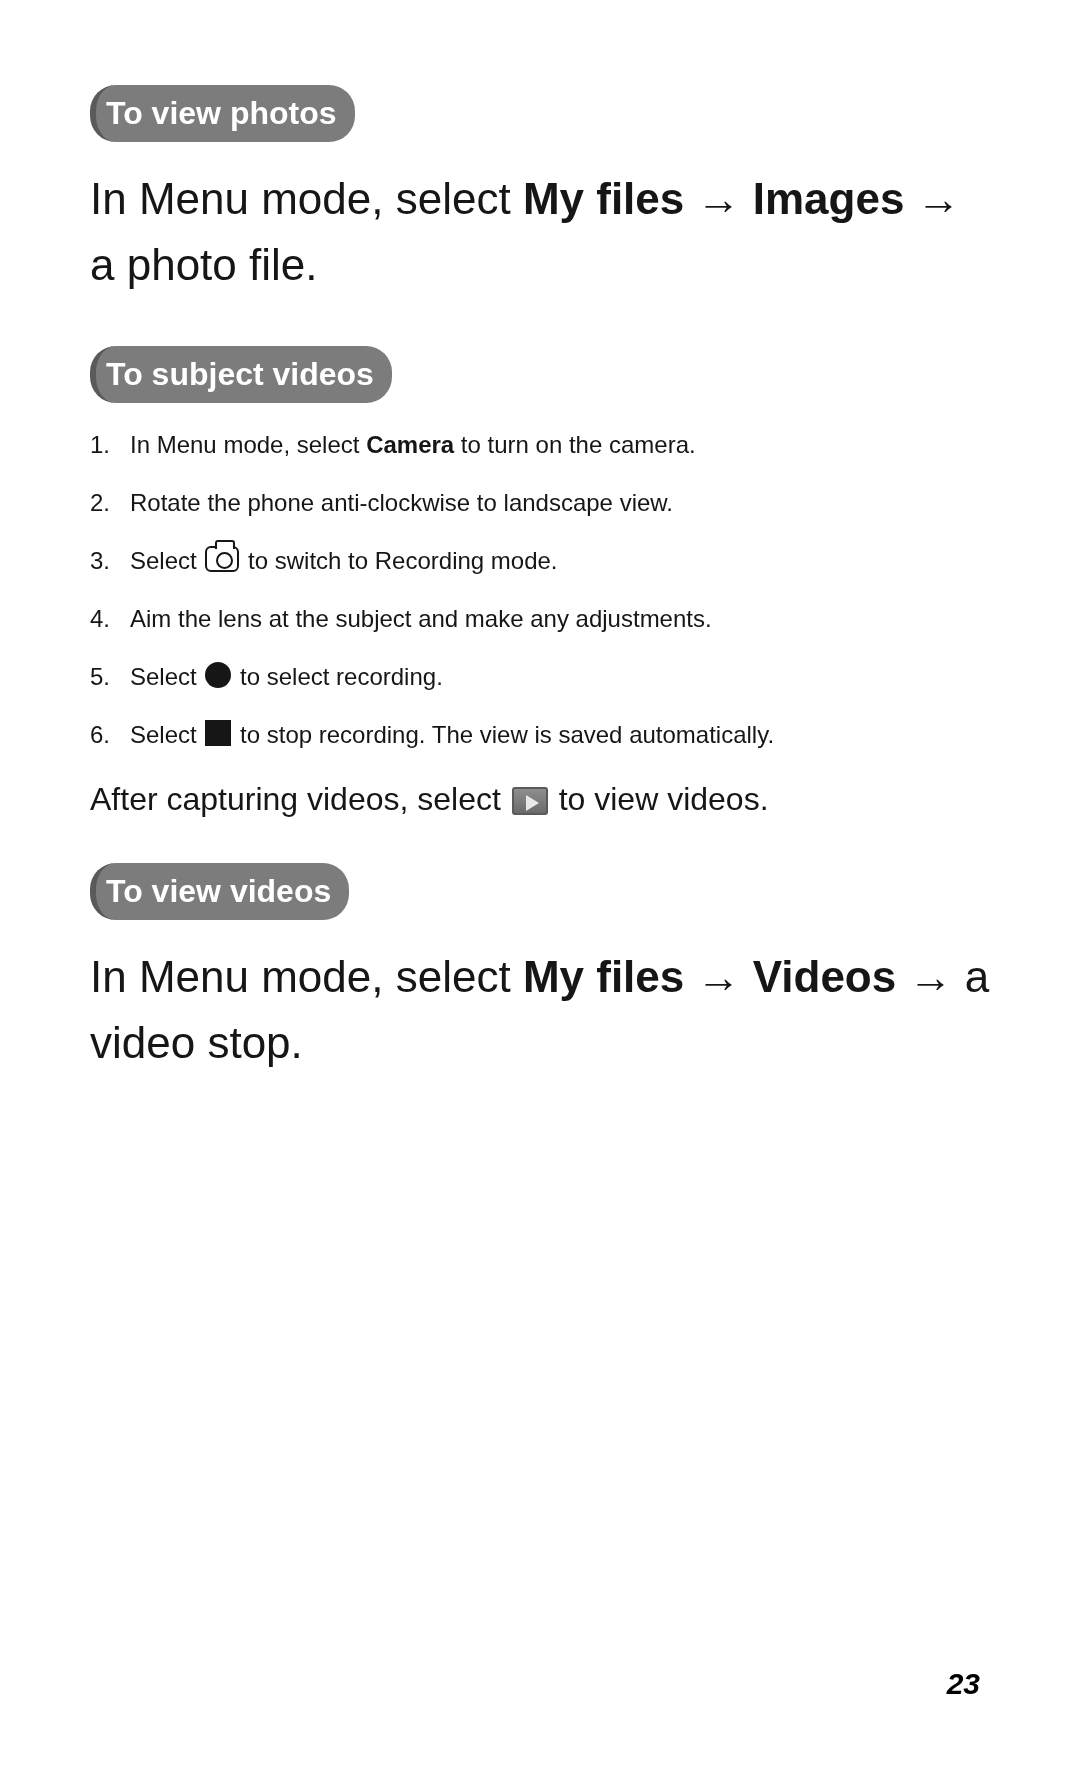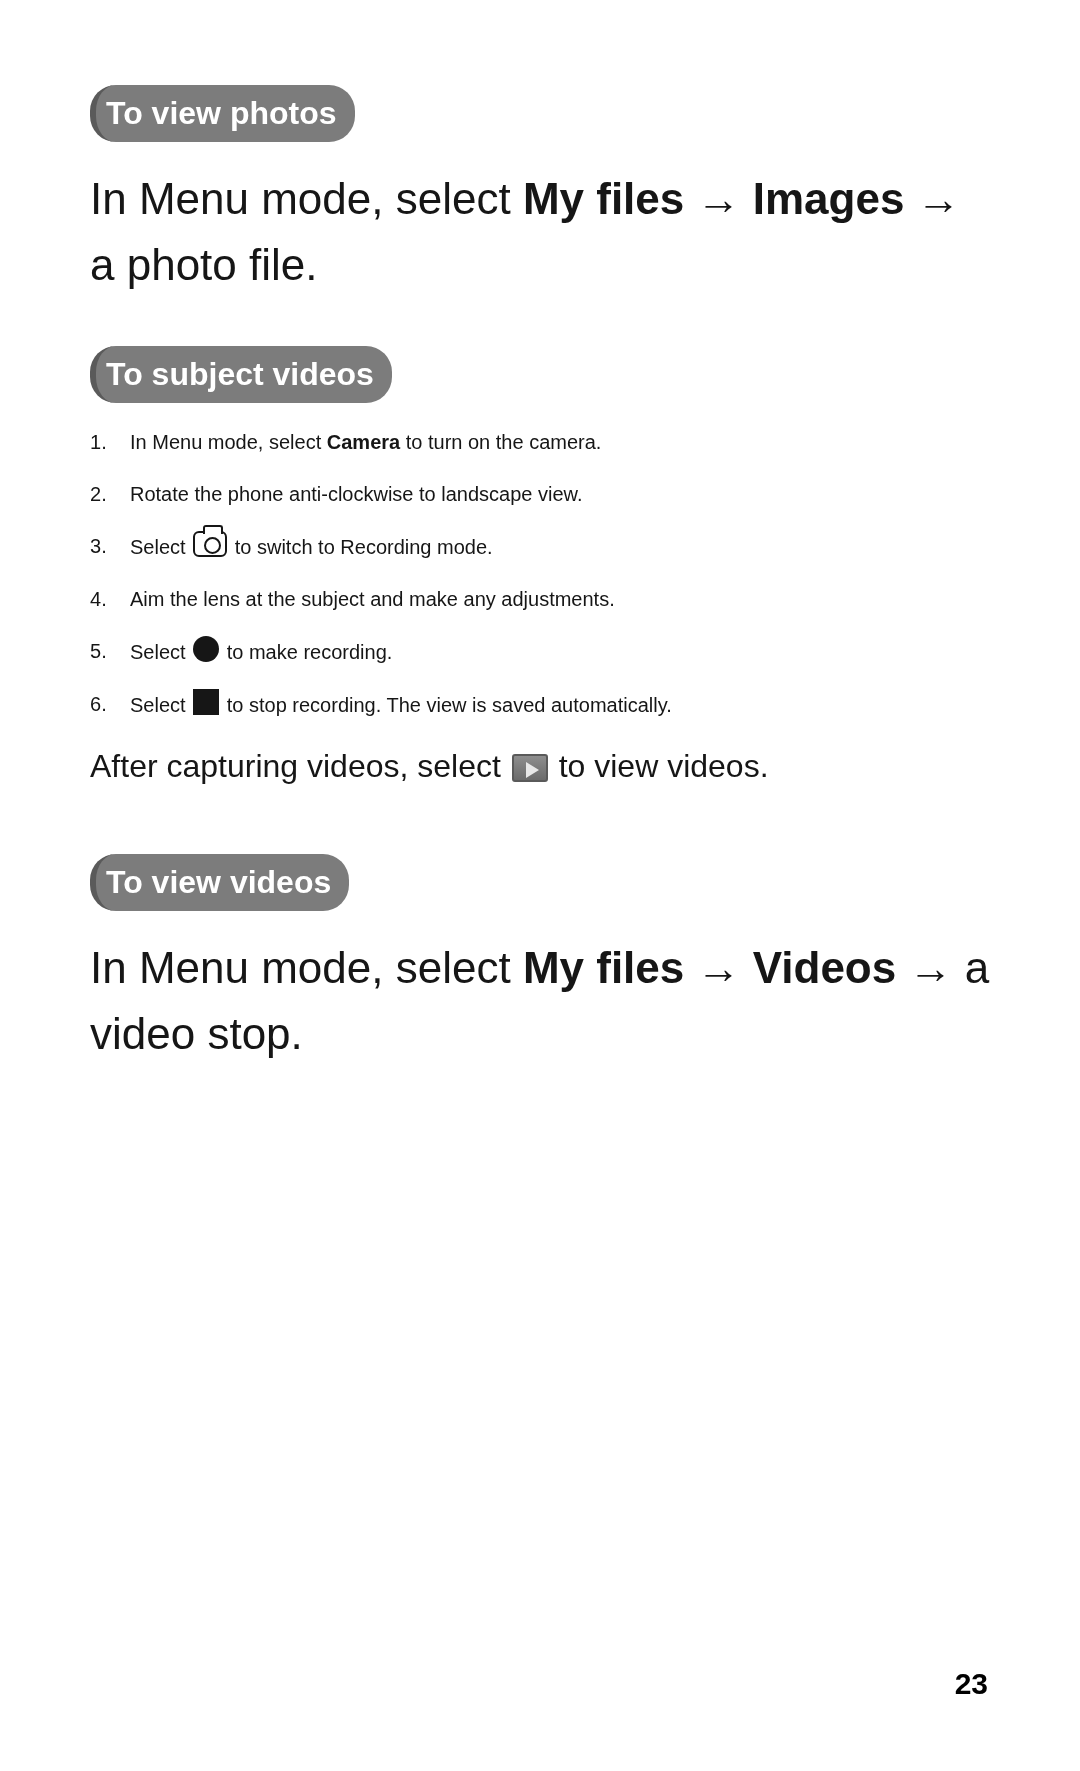--- a/index.html
+++ b/index.html
@@ -29,31 +29,31 @@
       font-size: 44px;
       line-height: 1.5;
       color: #161616;
       margin-bottom: 48px;
     }
     .body-text-after {
       font-size: 32px;
       line-height: 1.5;
       color: #161616;
       margin-top: 18px;
-      margin-bottom: 64px;
+      margin-bottom: 40px;
     }
     .bold { font-weight: bold; }
     ol.steps {
       list-style: none;
       counter-reset: step;
       margin-bottom: 12px;
     }
     ol.steps li {
       counter-increment: step;
-      font-size: 20px;
+      font-size: 24px;
       line-height: 1.5;
       color: #161616;
       padding-left: 40px;
       position: relative;
       margin-bottom: 22px;
     }
     ol.steps li::before {
       content: counter(step) ".";
       position: absolute;
       left: 0;
@@ -127,23 +127,24 @@
       top: 6px;
       width: 0;
       height: 0;
       border-top: 8px solid transparent;
       border-bottom: 8px solid transparent;
       border-left: 13px solid #e8e8e8;
     }
     .page-number {
       position: absolute;
       bottom: 70px;
-      right: 92px;
+      right: 100px;
       font-weight: bold;
       font-size: 30px;
+      font-style: italic;
     }
   </style>
 </head>
 <body>
 
 <div class="page">
 
   
   <div class="section-heading">To view photos</div>
   <p class="body-text">
@@ -159,21 +160,21 @@
     <li>
       <span>Rotate the phone anti-clockwise to landscape view.</span>
     </li>
     <li>
       <span>Select </span><span class="icon-camera"></span><span> to switch to Recording mode.</span>
     </li>
     <li>
       <span>Aim the lens at the subject and make any adjustments.</span>
     </li>
     <li>
-      <span>Select </span><span class="icon-circle"></span><span> to make recording.</span>
+      <span>Select </span><span class="icon-circle"></span><span> to select recording.</span>
     </li>
     <li>
       <span>Select </span><span class="icon-square"></span><span> to stop recording. The view is saved automatically.</span>
     </li>
   </ol>
   <p class="body-text-after">
     <span>After capturing videos, select </span><span class="icon-play"></span><span> to view videos.</span>
   </p>
 
   

